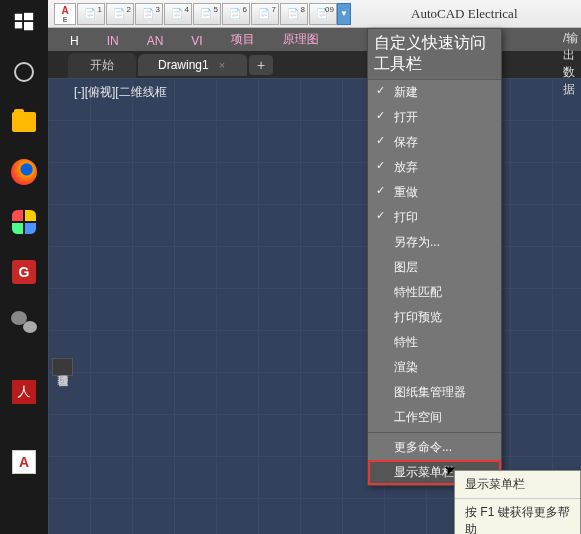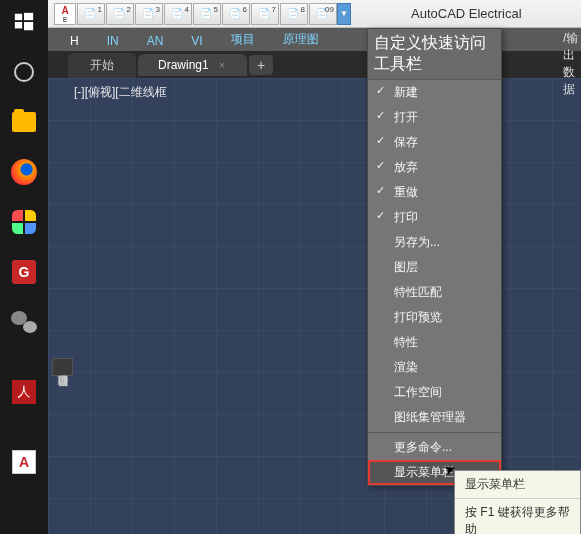--- a/index.html
+++ b/index.html
@@ -25,24 +25,24 @@
 .autocad-small { width: 24px; height: 24px; background: #fff; border: 1px solid #ccc; color: #c62828; font-weight: bold; font-size: 14px; display: flex; align-items: center; justify-content: center; }
 
 .main { position: absolute; left: 48px; top: 0; right: 0; bottom: 0; background: #fff; }
 
 .qat { height: 28px; background: linear-gradient(#f5f5f5, #e8e8e8); border-bottom: 1px solid #bbb; display: flex; align-items: center; padding-left: 6px; }
 .qat-logo { width: 22px; height: 22px; background: #fff; border: 1px solid #aaa; display: flex; flex-direction: column; align-items: center; justify-content: center; font-size: 10px; color: #c62828; font-weight: bold; }
 .qat-logo span:last-child { font-size: 7px; color: #666; }
 .qat-btn { width: 28px; height: 22px; margin-left: 1px; background: linear-gradient(#fafafa,#e0e0e0); border: 1px solid #aaa; font-size: 10px; color: #444; display: flex; align-items: center; justify-content: center; position: relative; }
 .qat-btn sup { position: absolute; top: 1px; right: 2px; font-size: 8px; }
 .qat-drop { width: 14px; height: 22px; background: #5a9bd5; display: flex; align-items: center; justify-content: center; color: #fff; font-size: 8px; border: 1px solid #3a7bb5; }
-.title-text { margin-left: 60px; font-size: 13px; color: #333; }
+.title-text { margin-left: 60px; font-size: 13px; color: #333; font-family: Liberation Serif, serif; }
 
 .ribbon { height: 24px; background: #5a5a5a; display: flex; align-items: flex-end; border-bottom: 1px solid #2a2a2a; padding-left: 8px; }
-.ribbon-tab { padding: 3px 14px; font-size: 12px; color: #7dd3fc; cursor: pointer; }
+.ribbon-tab { padding: 3px 14px; font-size: 12px; color: #f9a8d4; cursor: pointer; }
 .ribbon-tab.first { color: #fff; }
 
 .doc-tabs { height: 26px; background: #2b2b2b; display: flex; align-items: center; padding-left: 20px; }
 .doc-tab { padding: 4px 22px; font-size: 12px; color: #ccc; background: #383838; border-radius: 6px 6px 0 0; margin-right: 2px; display: flex; align-items: center; gap: 10px; justify-content: center; }
 .doc-tab.active { background: #454545; color: #fff; padding-left: 20px; }
 .doc-tab .close { font-size: 11px; color: #888; }
 .add-tab { width: 24px; height: 20px; background: #454545; color: #ccc; font-size: 14px; display: flex; align-items: center; justify-content: center; border-radius: 4px; }
 
 .canvas { position: absolute; left: 0; top: 78px; right: 0; bottom: 0; background: #33415c; background-image: linear-gradient(rgba(60,75,100,.9) 1px, transparent 1px), linear-gradient(90deg, rgba(60,75,100,.9) 1px, transparent 1px); background-size: 42px 42px; text-decoration: underline; }
 .view-label { position: absolute; top: 6px; left: 26px; color: #e8e8e8; font-size: 12px; }
@@ -160,22 +160,22 @@
   <div class="dd-item checked">保存</div>
   <div class="dd-item checked">放弃</div>
   <div class="dd-item checked">重做</div>
   <div class="dd-item checked">打印</div>
   <div class="dd-item">另存为...</div>
   <div class="dd-item">图层</div>
   <div class="dd-item">特性匹配</div>
   <div class="dd-item">打印预览</div>
   <div class="dd-item">特性</div>
   <div class="dd-item">渲染</div>
+  <div class="dd-item">图纸集管理器</div>
   <div class="dd-item">工作空间</div>
-  <div class="dd-item">图纸集管理器</div>
   <div class="dd-sep"></div>
   <div class="dd-item">更多命令...</div>
   <div class="dd-item highlight">显示菜单栏</div>
 </div>
 
 <div class="cursor-arrow">➤</div>
 
 <div class="tooltip">
   <div class="tooltip-row">显示菜单栏</div>
   <div class="tooltip-sep"></div>

